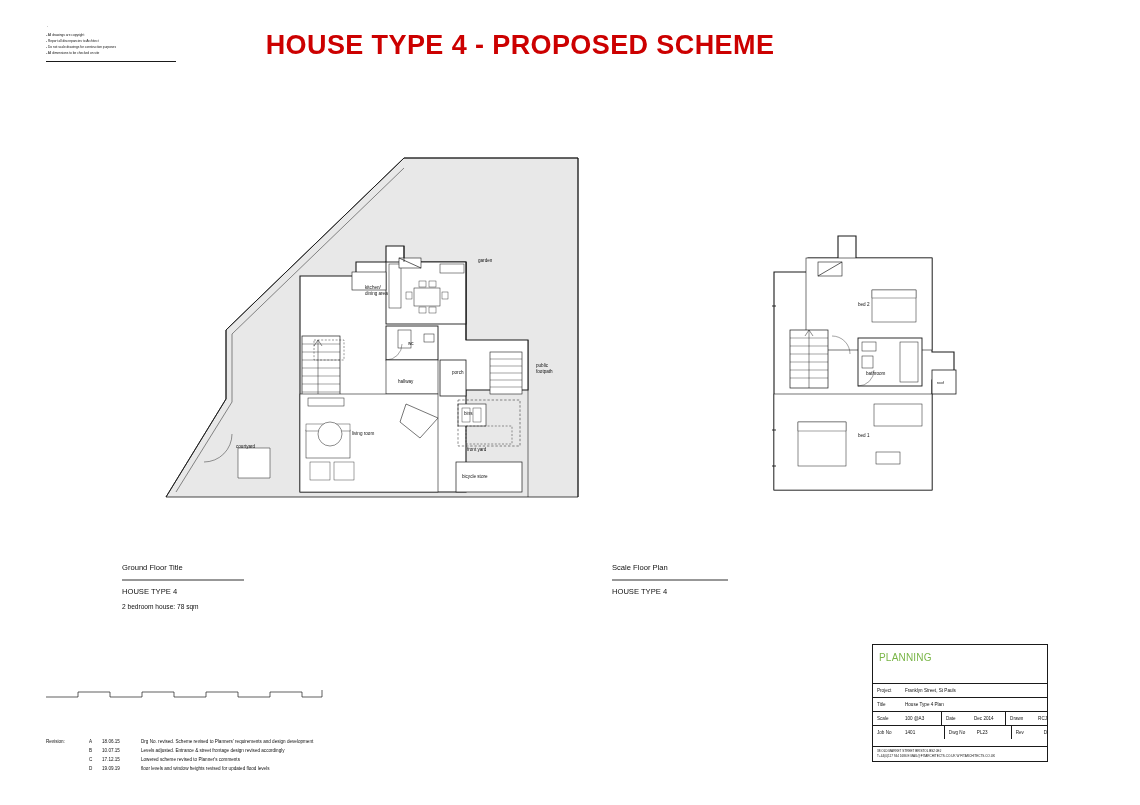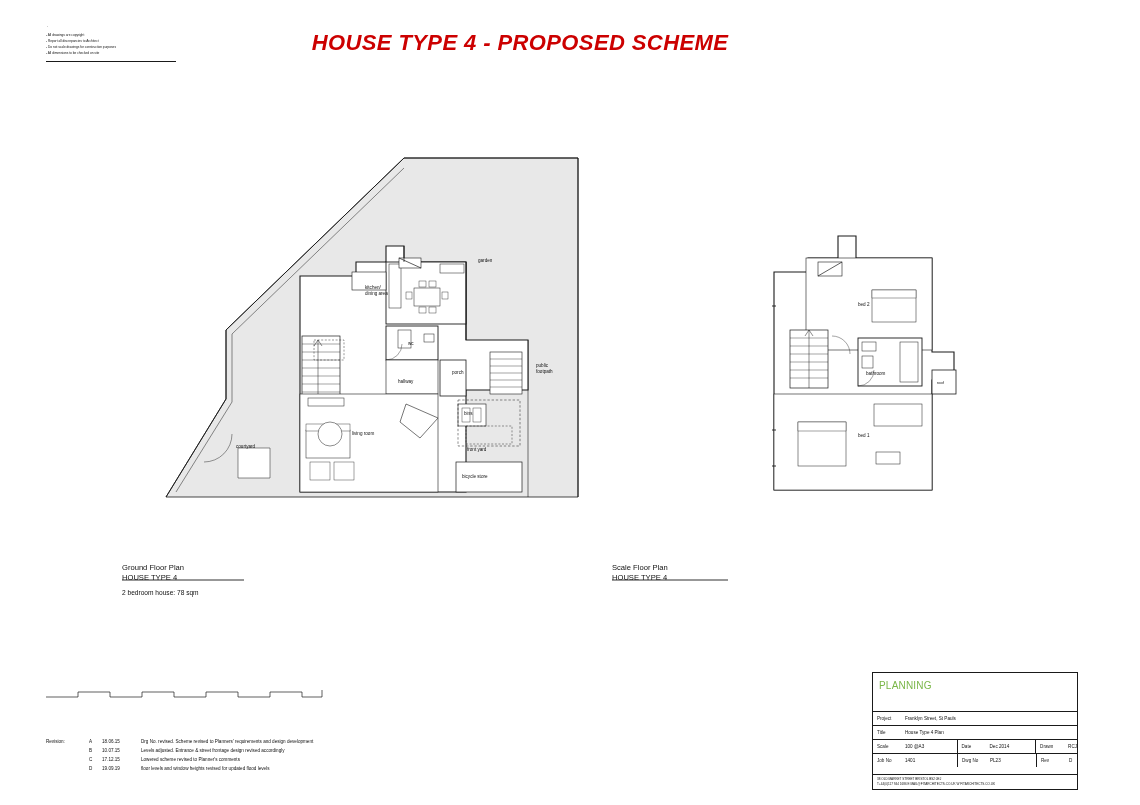--- a/index.html
+++ b/index.html
@@ -21,56 +21,55 @@
     color:#111;
   }
   .notes div { white-space:nowrap; }
   .notes-rule { position:absolute; left:46px; top:61px; width:130px; height:1px; background:#1a1a1a; }
   .tiny-tick { position:absolute; left:47px; top:25px; font-size:4px; color:#333; }
 
   
   .main-title {
     position:absolute; left:0; top:30px; width:1040px;
     text-align:center;
-    font-size:22px; font-weight:bold; letter-spacing:.4px;
+    font-size:27px; font-weight:bold; letter-spacing:.4px;
     color:#cc0000;
-    font-style:italic;
   }
 
   
   .plan-svg { position:absolute; left:0; top:0; width:1140px; height:805px; }
 
   
   .lbl {
     position:absolute;
     font-size:4.6px; line-height:1.25;
     color:#111;
   }
   .lbl.small { font-size:4px; }
 
   
   .caption { position:absolute; font-size:7.6px; color:#111; }
   .caption .l1 { }
-  .caption .l2 { margin-top:1px; }
+  .caption .l2 { margin-top:15px; }
   .caption .sub { margin-top:7px; font-size:6.6px; }
 
   
   .rev {
     position:absolute; left:46px; top:738px;
     font-size:4.6px; line-height:1.95; color:#111;
   }
   .rev table { border-collapse:collapse; }
   .rev td { padding:0 3px 0 0; vertical-align:top; white-space:nowrap; }
   .rev .c0 { width:40px; }
   .rev .c1 { width:10px; }
   .rev .c2 { width:36px; }
 
   
   .tb {
-    position:absolute; left:872px; top:672px; width:206px; height:118px;
+    position:absolute; left:872px; top:644px; width:176px; height:118px;
     border:1px solid #1a1a1a;
     font-size:4.6px; color:#111;
     box-sizing:border-box;
   }
   .tb .planning {
     font-size:10px; color:#7ab648; font-weight:normal;
     padding:7px 0 0 6px; letter-spacing:.2px;
   }
   .tb .rows { position:absolute; left:0; top:38px; width:100%; }
   .tb .row { display:flex; border-top:1px solid #1a1a1a; height:13px; align-items:center; }
@@ -270,21 +269,21 @@
     <span>public</span><br>
     <span>footpath</span>
   </div>
 
   <div class="lbl" style="left:858px; top:302px;">bed 2</div>
   <div class="lbl" style="left:858px; top:433px;">bed 1</div>
   <div class="lbl" style="left:866px; top:371px;">bathroom</div>
   <div class="lbl small" style="left:937px; top:380px;">roof</div>
 
   <div class="caption" style="left:122px; top:563px;">
-    <div class="l1">Ground Floor Plan</div>
+    <div class="l1">Ground Floor Title</div>
     <div class="l2">HOUSE TYPE 4</div>
     <div class="sub">2 bedroom house: 78 sqm</div>
   </div>
 
   <div class="caption" style="left:612px; top:563px;">
     <div class="l1">Scale Floor Plan</div>
     <div class="l2">HOUSE TYPE 4</div>
   </div>
 
   <div class="rev">

